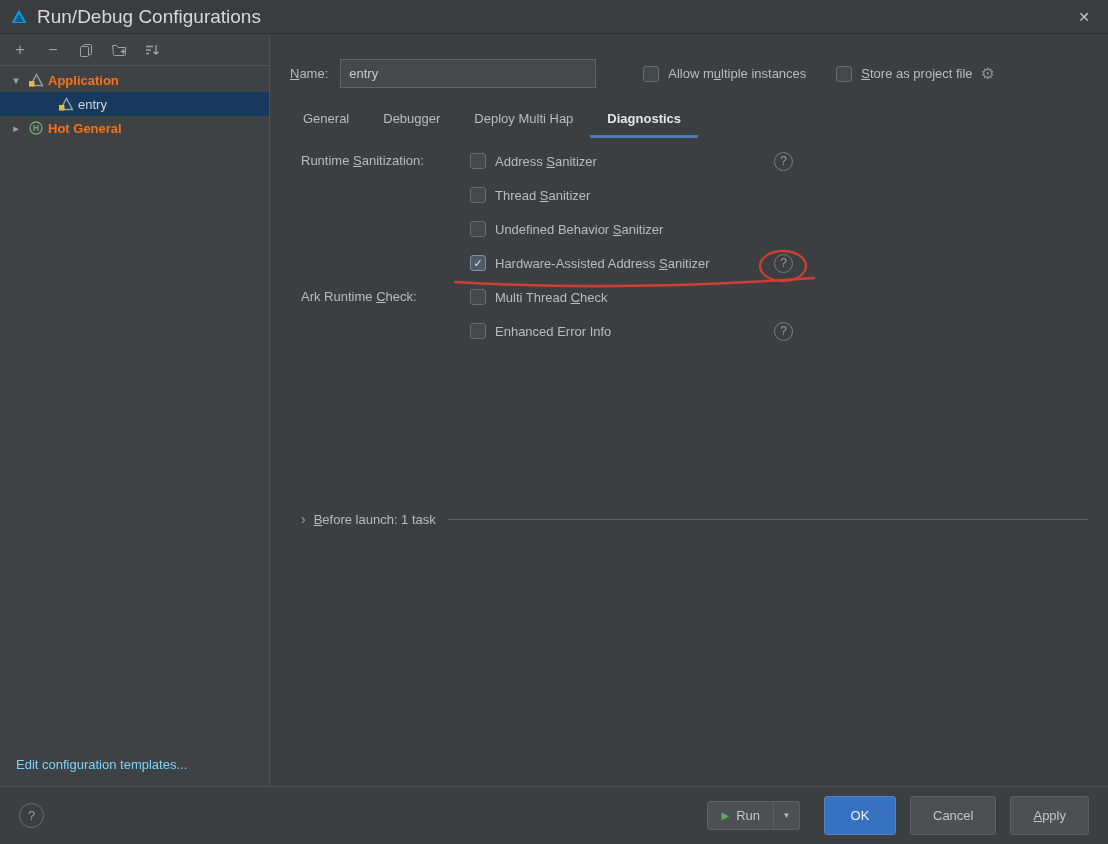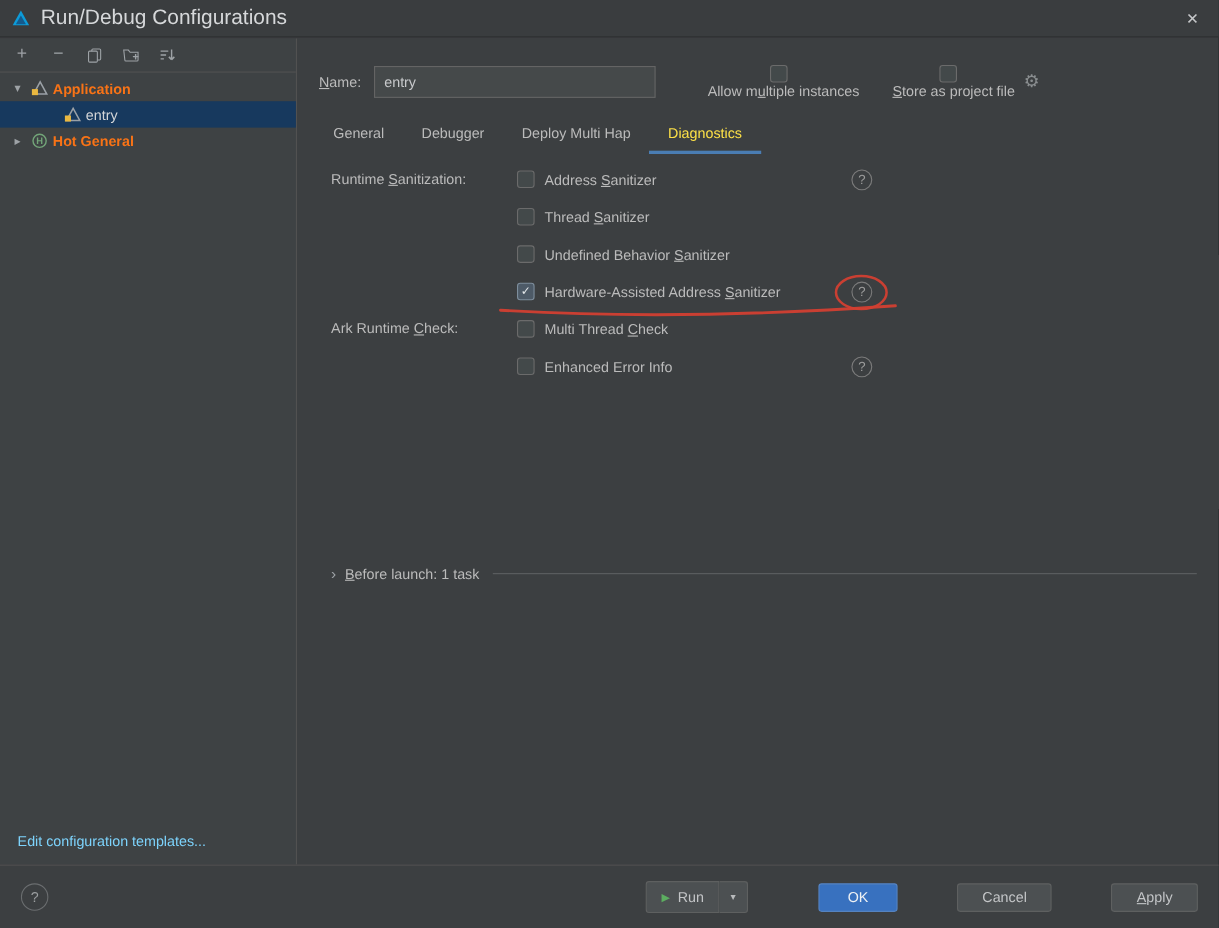--- a/index.html
+++ b/index.html
@@ -53,29 +53,29 @@
     width:256px; height:29px; background:#45494a; border:1px solid #646464;
     color:#c7c9cb; font-family:"Liberation Sans",sans-serif; font-size:13px;
     padding:0 8px; outline:none;
   }
   .cb { width:16px; height:16px; border:1px solid #6b6b6b; border-radius:3px;
     background:#43494a; display:inline-flex; align-items:center; justify-content:center;
     margin-right:9px; flex:none; cursor:pointer; }
   .cb .check { display:none; font-size:11px; color:#e2e6e9; line-height:1; }
   .cb.checked { background:#4d5a67; border-color:#7e8e9d; }
   .cb.checked .check { display:block; }
-  .inline-cb { display:flex; align-items:center; cursor:pointer;flex-direction:column; }
+  .inline-cb { display:flex; align-items:center; cursor:pointer; }
   .cb-allow { margin-left:47px; }
   .cb-store { margin-left:30px; }
   .gear { margin-left:8px; color:#8a8e90; font-size:16px; line-height:1; cursor:pointer; }
   
   .tabs { display:flex; margin:14px 0 0 15px; }
   .tab { padding:0 17px; height:36px; line-height:33px; cursor:pointer;
     border-bottom:3px solid transparent; color:#bbbbbb; }
-  .tab.active { color:#fde047; border-bottom-color:#4a7db3; }
+  .tab.active { color:#e5e5e5; border-bottom-color:#4a7db3;font-weight:bold; }
   
   .content { padding:6px 0 0 30px; position:relative; }
   .section { display:flex; align-items:flex-start; }
   .section-label { width:169px; height:34px; line-height:34px; flex:none; }
   .section-controls { display:flex; flex-direction:column; }
   .check-row { height:34px; display:flex; align-items:center; position:relative;
     width:420px; cursor:pointer; }
   .help { width:19px; height:19px; border:1px solid #7b7b7b; border-radius:50%;
     color:#9c9c9c; display:flex; align-items:center; justify-content:center;
     font-size:12px; flex:none; cursor:pointer; }
@@ -86,24 +86,24 @@
   .before-launch .rule { flex:1; border-top:1px solid #5c6062; margin-left:12px; }
   .annotation { position:absolute; top:0; left:0; pointer-events:none; }
   
   .footer { position:absolute; left:0; right:0; bottom:0; height:58px;
     border-top:1px solid #515151; background:#3c3f41;
     display:flex; align-items:center; padding:0 19px; }
   .help-btn { width:25px; height:25px; border:1px solid #6a6d6f; border-radius:50%;
     color:#9c9fa1; display:flex; align-items:center; justify-content:center;
     font-size:13px; cursor:pointer; }
   .btns { margin-left:auto; display:flex; gap:14px; align-items:center; }
-  .btn { height:26px; min-width:72px; padding:0 22px; background:#4c5052;
+  .btn { height:39px; min-width:72px; padding:0 22px; background:#4c5052;
     border:1px solid #5e6060; border-radius:3px; color:#c3c5c7;
     display:flex; align-items:center; justify-content:center; cursor:pointer;
-    font-size:13px;margin-left:40px; }
+    font-size:13px; }
   .btn-ok { background:#3871bf; border-color:#5583c0; color:#eef1f4; }
   .run-split { display:flex; margin-right:10px; }
   .run-main { height:29px; padding:0 13px; background:#4c5052;
     border:1px solid #5e6060; border-radius:3px 0 0 3px; display:flex;
     align-items:center; gap:7px; color:#c3c5c7; cursor:pointer; }
   .run-main .play { color:#5cad60; font-size:10px; }
   .run-arrow { width:26px; height:29px; background:#4c5052; border:1px solid #5e6060;
     border-left:none; border-radius:0 3px 3px 0; display:flex; align-items:center;
     justify-content:center; color:#b9bbbd; font-size:8px; cursor:pointer; }
   u { text-decoration:underline; }

